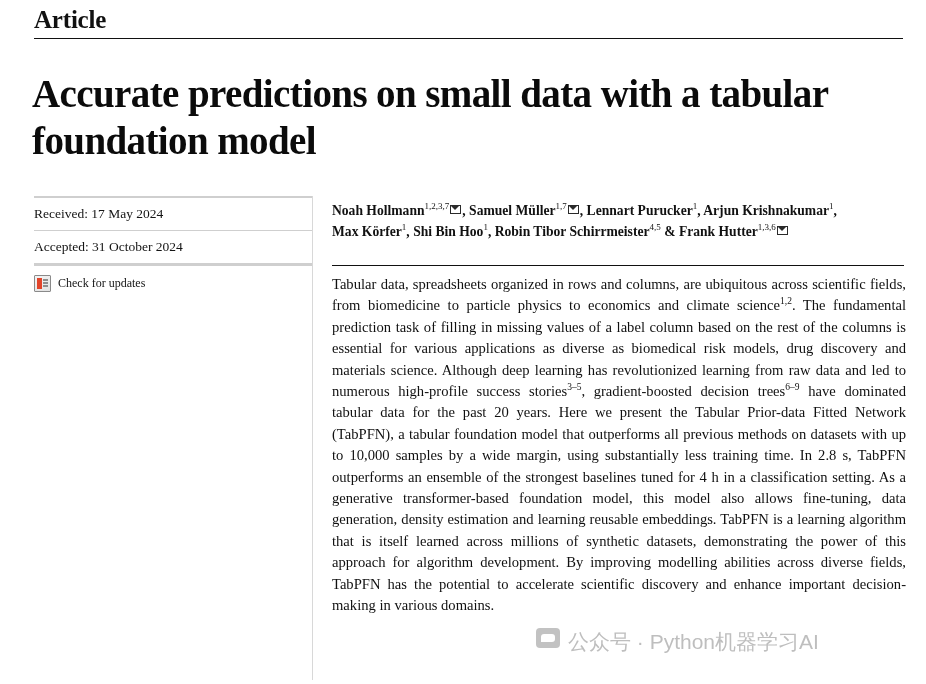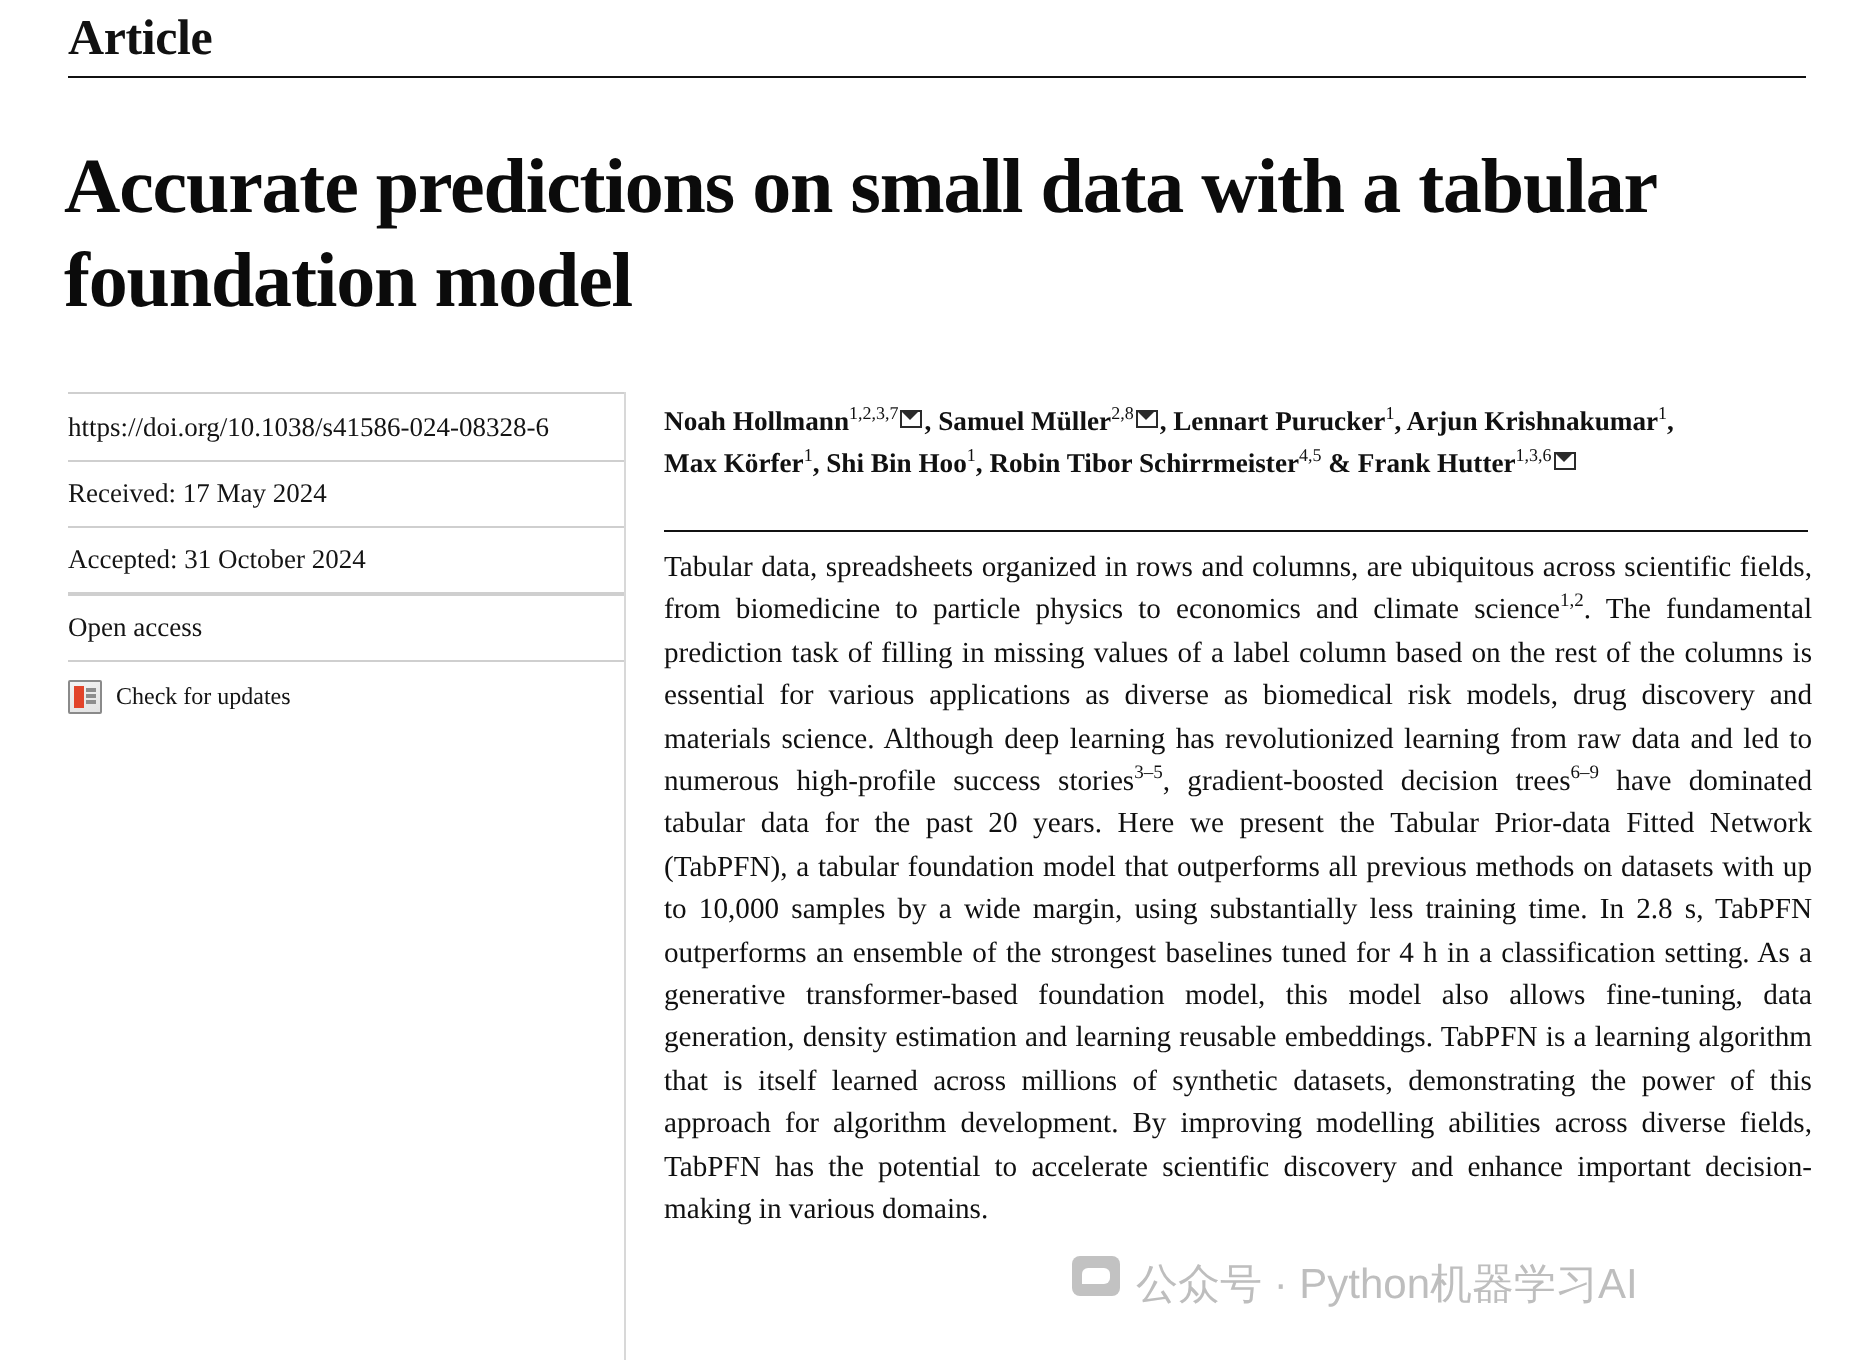--- a/index.html
+++ b/index.html
@@ -226,40 +226,38 @@
 
 <div class="page">
 
   <div class="article-kind">Article</div>
   <div class="rule-top"></div>
 
   <h1 class="title">Accurate predictions on small data with a tabular foundation model</h1>
 
   <div class="left-col">
     <div class="rule"></div>
-    <div class="meta-line doi">https://doi.org/10.1038/s41586-024-08328-6</div>
     <div class="rule"></div>
     <div class="meta-line">Received: 17 May 2024</div>
     <div class="rule"></div>
     <div class="meta-line">Accepted: 31 October 2024</div>
     <div class="rule"></div>
     <div class="rule"></div>
-    <div class="meta-line">Open access</div>
     <div class="rule"></div>
     <div class="check-updates">
       <span class="cu-icon"></span>
       <span class="cu-text">Check for updates</span>
     </div>
   </div>
 
   <div class="vertical-divider"></div>
 
   <div class="right-col">
     <div class="authors">
-      <span>Noah Hollmann</span><sup>1,2,3,7</sup><span class="env"></span><span>, Samuel Müller</span><sup>2,8</sup><span class="env"></span><span>, Lennart Purucker</span><sup>1</sup><span>, Arjun Krishnakumar</span><sup>1</sup><span>,</span><br>
+      <span>Noah Hollmann</span><sup>1,2,3,7</sup><span class="env"></span><span>, Samuel Müller</span><sup>1,7</sup><span class="env"></span><span>, Lennart Purucker</span><sup>1</sup><span>, Arjun Krishnakumar</span><sup>1</sup><span>,</span><br>
       <span>Max Körfer</span><sup>1</sup><span>, Shi Bin Hoo</span><sup>1</sup><span>, Robin Tibor Schirrmeister</span><sup>4,5</sup><span> &amp; Frank Hutter</span><sup>1,3,6</sup><span class="env"></span>
     </div>
   </div>
 
   <div class="rule-abstract"></div>
 
   <div class="abstract">
     <span>Tabular data, spreadsheets organized in rows and columns, are ubiquitous across scientific fields, from biomedicine to particle physics to economics and climate science</span><sup>1,2</sup><span>. The fundamental prediction task of filling in missing values of a label column based on the rest of the columns is essential for various applications as diverse as biomedical risk models, drug discovery and materials science. Although deep learning has revolutionized learning from raw data and led to numerous high-profile success stories</span><sup>3–5</sup><span>, gradient-boosted decision trees</span><sup>6–9</sup><span> have dominated tabular data for the past 20 years. Here we present the Tabular Prior-data Fitted Network (TabPFN), a tabular foundation model that outperforms all previous methods on datasets with up to 10,000 samples by a wide margin, using substantially less training time. In 2.8 s, TabPFN outperforms an ensemble of the strongest baselines tuned for 4 h in a classification setting. As a generative transformer-based foundation model, this model also allows fine-tuning, data generation, density estimation and learning reusable embeddings. TabPFN is a learning algorithm that is itself learned across millions of synthetic datasets, demonstrating the power of this approach for algorithm development. By improving modelling abilities across diverse fields, TabPFN has the potential to accelerate scientific discovery and enhance important decision-making in various domains.</span>
   </div>
 

